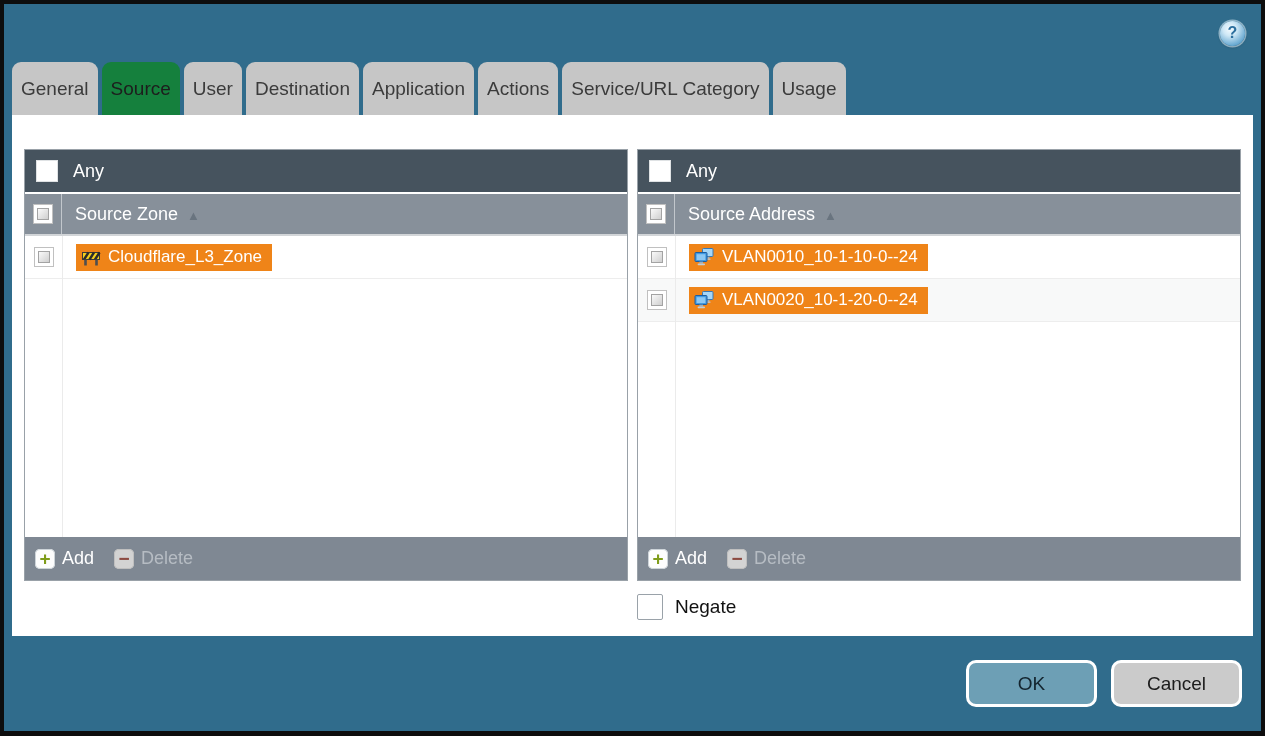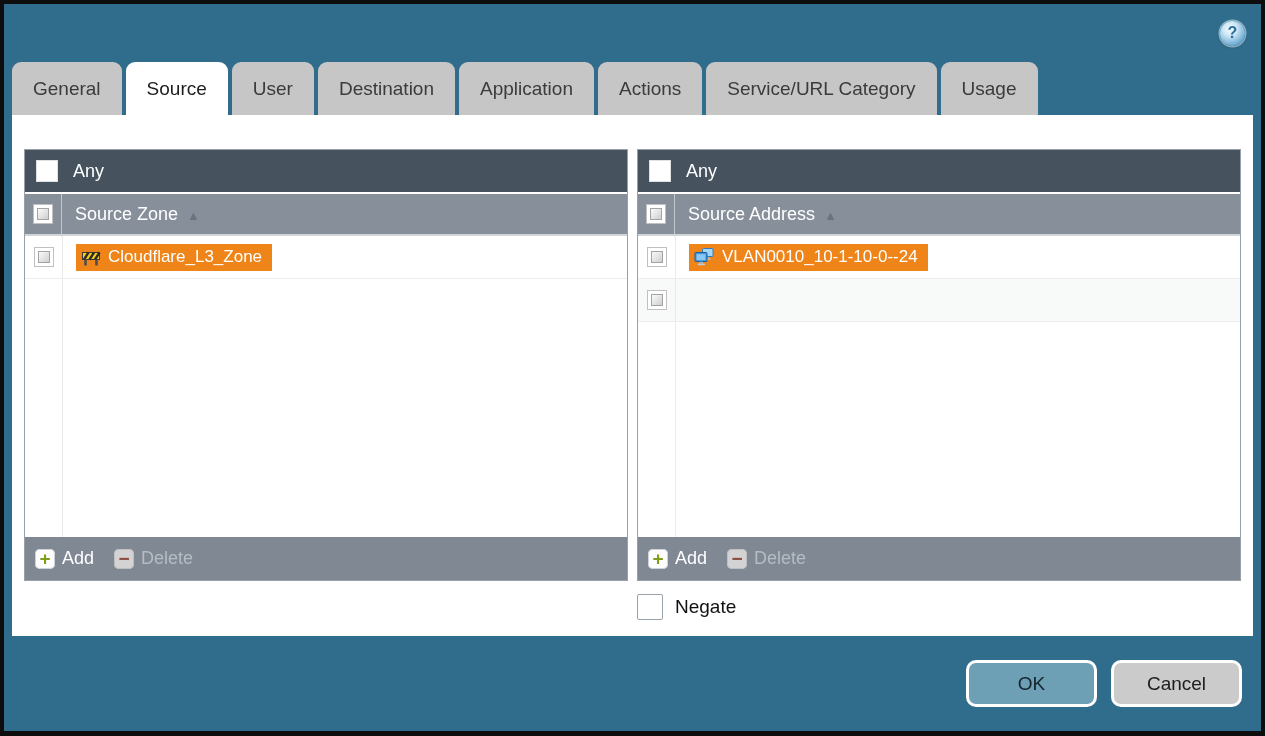--- a/index.html
+++ b/index.html
@@ -37,27 +37,27 @@
 
   
   .tabbar {
     height:53px; flex:0 0 53px;
     display:flex; align-items:stretch; gap:4px;
     padding-left:8px;
   }
   .tab {
     background:#c6c6c6; color:#3b3b3b;
     font-size:19px;
-    padding:0 21px;
+    padding:0 9px;
     display:flex; align-items:center;
     border-radius:9px 9px 0 0;
     cursor:pointer;
     white-space:nowrap;
   }
-  .tab.active { background:#ffffff; color:#1d1d1d; }
+  .tab.active { background:#15803d; color:#1d1d1d; }
 
   
   .content {
     flex:0 0 521px; height:521px;
     background:#ffffff;
     margin:0 8px;
     padding:34px 12px 0 12px;
     overflow:hidden;
   }
   .panels { display:flex; gap:9px; height:432px; }
@@ -280,20 +280,34 @@
                       <rect x="3.6" y="16.6" width="7.4" height="1.6" rx="0.8" fill="#c3cdd6"></rect>
                     </svg>
                   </span>
                   <span class="chip-label">VLAN0010_10-1-10-0--24</span>
                 </span>
               </div>
               <div class="row">
                 <span class="cb-cell">
                   <span class="row-cb"></span>
                 </span>
+                <span class="chip">
+                  <span class="chip-icon">
+                    <svg width="21" height="20" viewBox="0 0 21 20">
+                      <rect x="8.5" y="1.5" width="10.5" height="8" rx="1" fill="#a6d6f7" stroke="#3878b4"></rect>
+                      <rect x="12" y="9.8" width="3.4" height="1.8" fill="#9ab0c0"></rect>
+                      <rect x="10.8" y="11.4" width="5.8" height="1.3" rx="0.6" fill="#c3cdd6"></rect>
+                      <rect x="1" y="5.5" width="12" height="9" rx="1" fill="#3f9ae2" stroke="#1f5d9e"></rect>
+                      <rect x="2.6" y="7.2" width="8.8" height="5.8" fill="#8cc8f4"></rect>
+                      <rect x="5.4" y="14.6" width="3.6" height="2" fill="#9ab0c0"></rect>
+                      <rect x="3.6" y="16.6" width="7.4" height="1.6" rx="0.8" fill="#c3cdd6"></rect>
+                    </svg>
+                  </span>
+                  <span class="chip-label">VLAN0020_10-1-20-0--24</span>
+                </span>
               </div>
             </div>
           <div class="panel-footer">
             <span class="tool">
               <span class="tool-icon add-icon">+</span>
               <span class="tool-label">Add</span>
             </span>
             <span class="tool disabled">
               <span class="tool-icon">−</span>
               <span class="tool-label">Delete</span>

